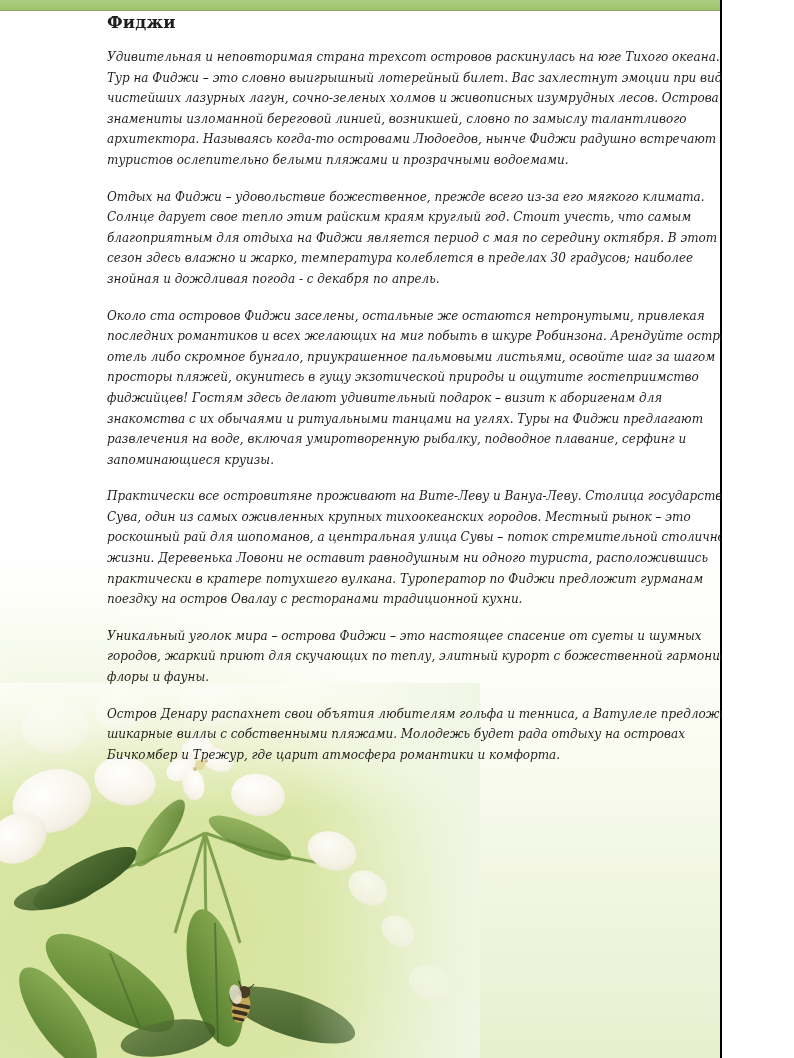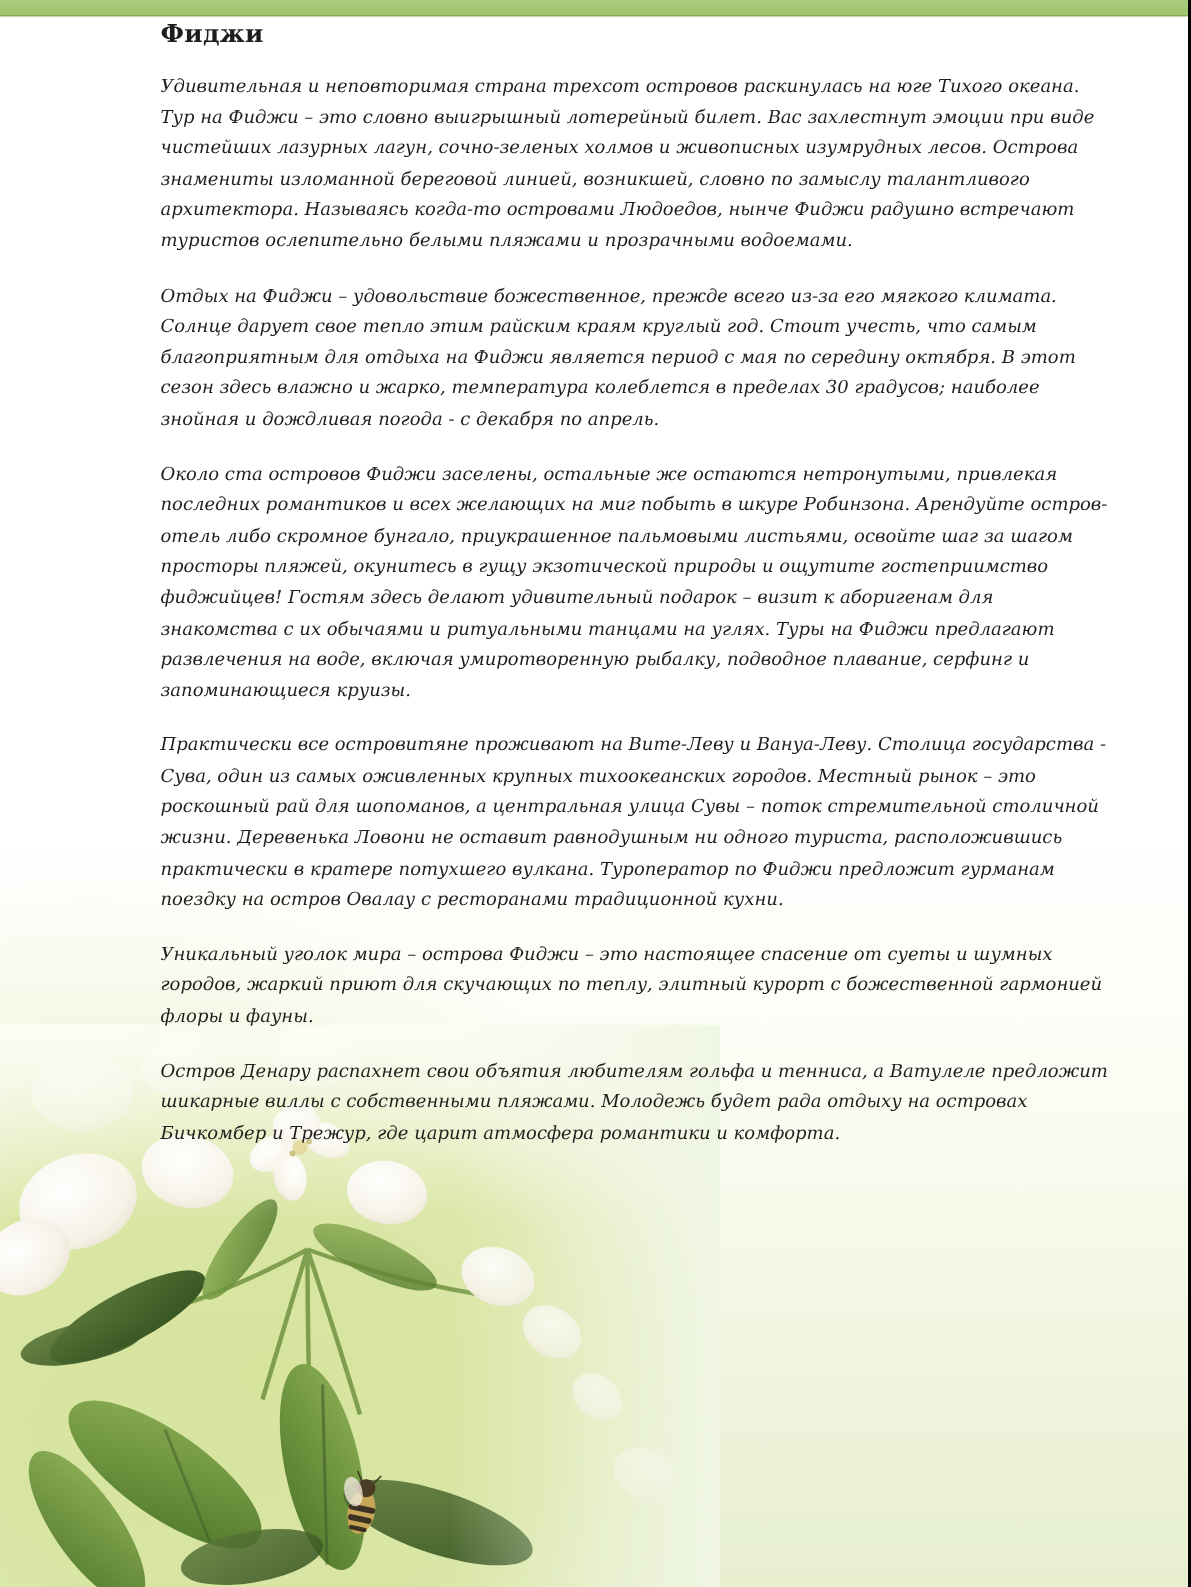--- a/index.html
+++ b/index.html
@@ -1,21 +1,21 @@
 <!DOCTYPE html>
 <html lang="ru"><head>
 <meta charset="utf-8">
 <style>
   html,body{margin:0;padding:0;}
   body{
     width:794px;height:1058px;overflow:hidden;
     font-family:"DejaVu Serif","Liberation Serif",serif;
   }
   .page{
-    position:relative;width:794px;height:1058px;overflow:hidden;
+    position:relative;width:722px;height:1058px;overflow:hidden;
     background:
       radial-gradient(ellipse 640px 540px at 8% 88%, rgba(203,222,146,.55) 0%, rgba(203,222,146,0) 65%),
       linear-gradient(180deg,#ffffff 0%,#ffffff 52%,#fbfdf4 68%,#f1f6e1 84%,#e7efcf 100%);
   }
   .top-bar{
     position:absolute;top:0;left:0;right:2px;height:10px;
     background:linear-gradient(180deg,#abcd7f,#9fc36d);
     border-bottom:1px solid #8cab5a;
   }
   .right-border{

